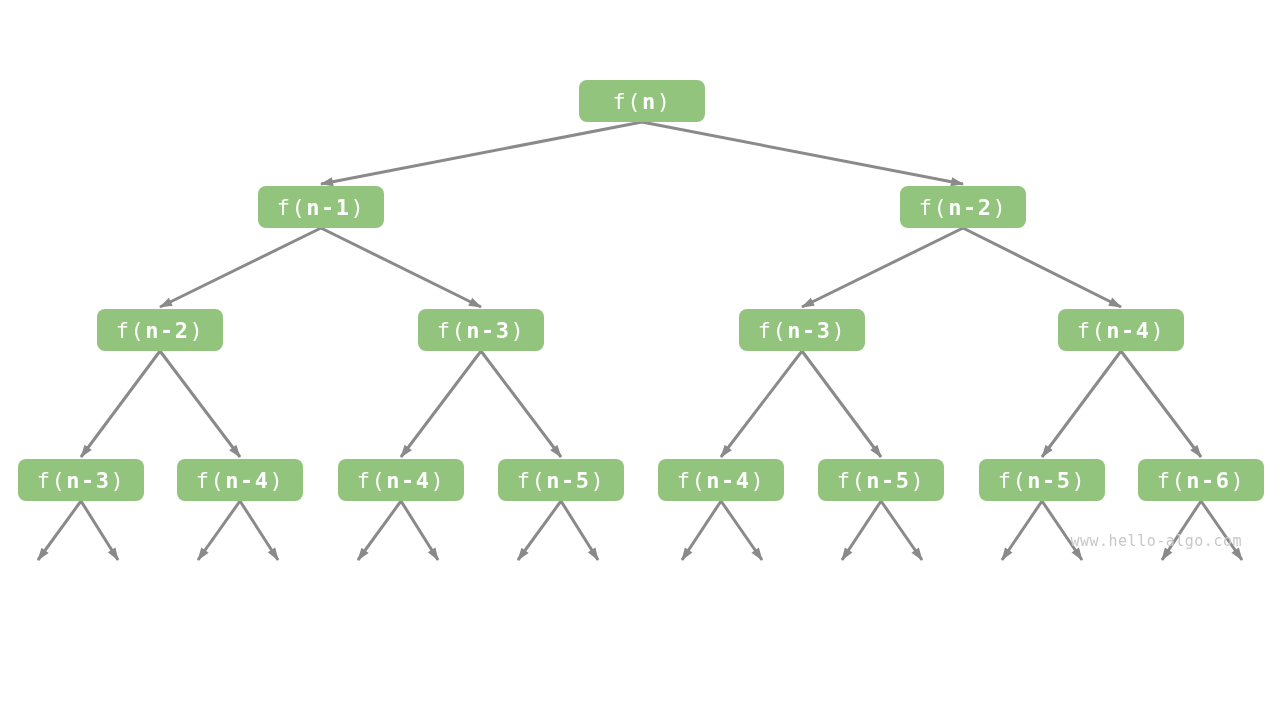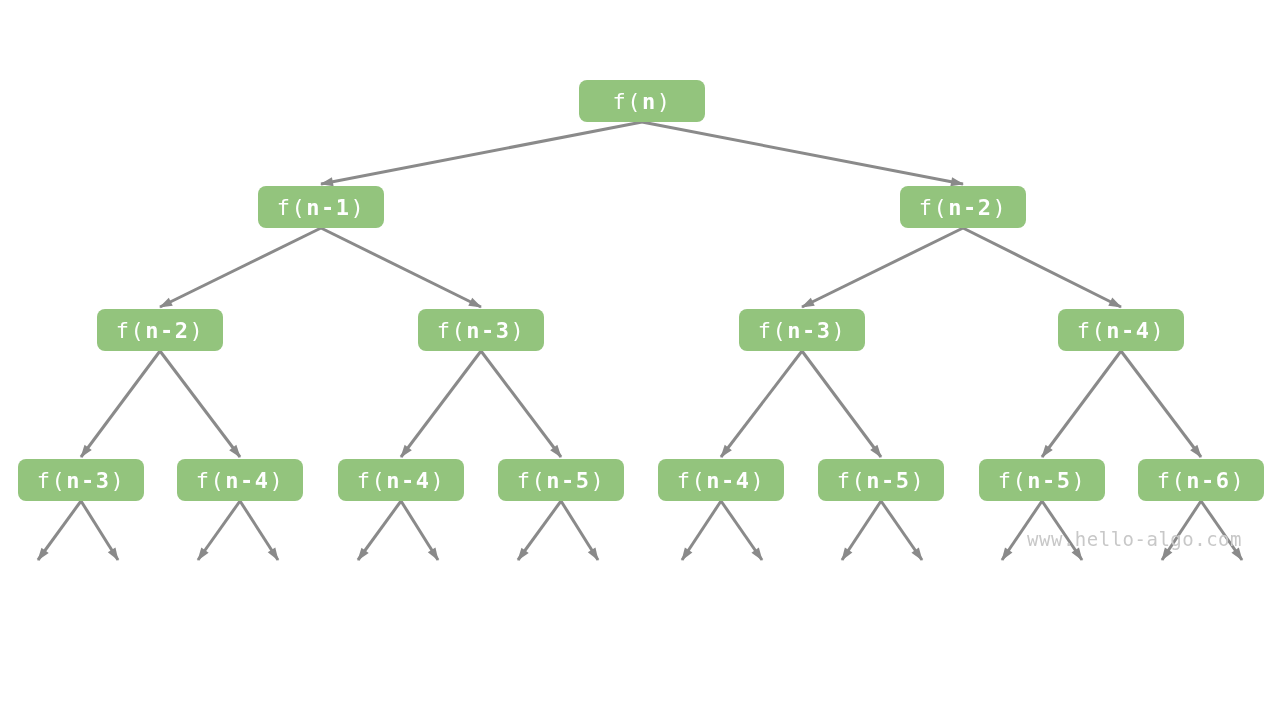--- a/index.html
+++ b/index.html
@@ -8,21 +8,21 @@
     position: relative;
     width: 1280px;
     height: 572px;
     overflow: hidden;
   }
   .canvas svg { position: absolute; top: 0; left: 0; }
   .watermark {
     position: absolute;
     right: 38px;
     bottom: 22px;
-    font-size: 19px;
+    font-size: 15px;
     letter-spacing: 0.5px;
     font-family: "DejaVu Sans Mono", monospace;
   }
   svg text { font-family: "DejaVu Sans Mono", monospace; }
 </style>
 </head>
 <body>
 
 <div class="canvas" style="background: rgb(255, 255, 255);">
   <svg id="tree-svg" width="1280" height="720" viewBox="0 0 1280 720">

